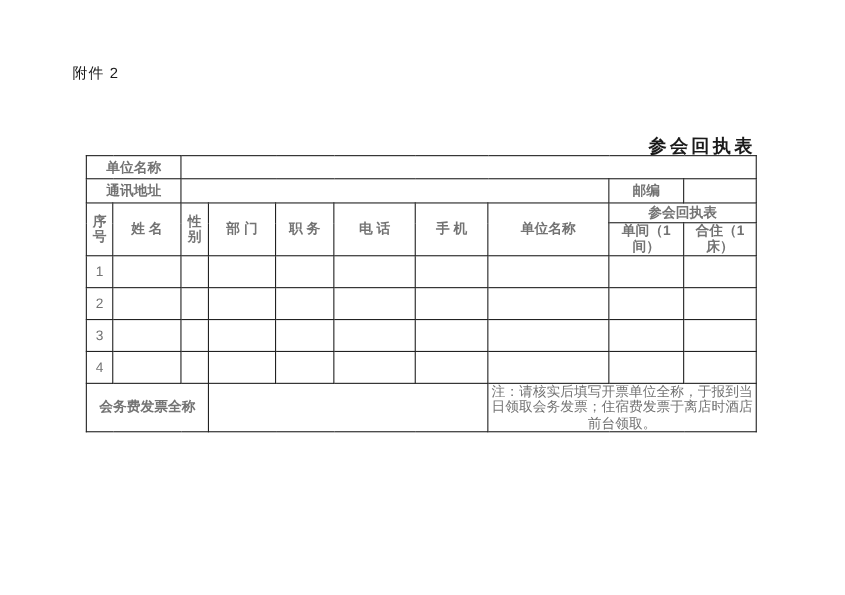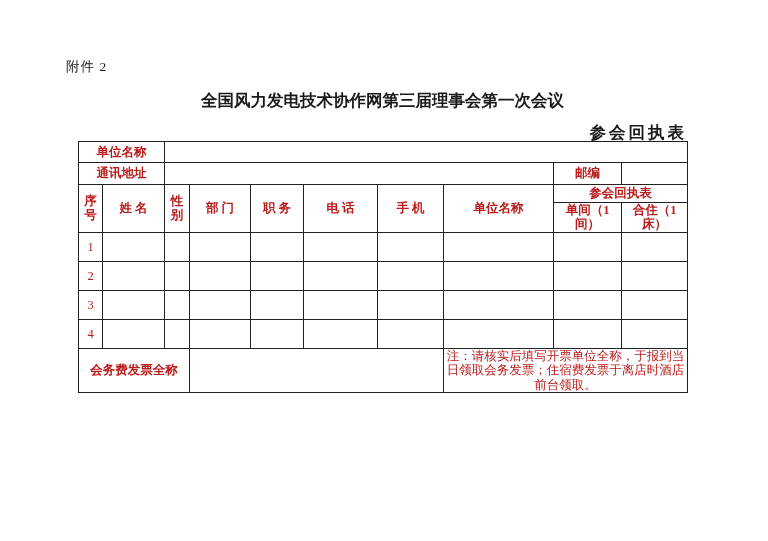--- a/index.html
+++ b/index.html
@@ -2,21 +2,21 @@
 <html><head>
 <meta charset="utf-8">
 <style>
   * { margin: 0; padding: 0; box-sizing: border-box; }
   html, body { background: #ffffff; }
   .page {
     position: relative;
     width: 768px;
     height: 395px;
     background: #ffffff;
-    font-family: Liberation Serif, serif;
+    font-family: Liberation Sans, sans-serif;
     color: #1a1a1a;
     overflow: hidden;
   }
   .attachment {
     position: absolute;
     left: 66px;
     top: 58px;
     font-size: 13.5px;
     letter-spacing: 1px;
   }
@@ -46,21 +46,21 @@
     width: 609px;
     border-collapse: collapse;
     table-layout: fixed;
   }
   table.form td {
     border: 1.5px solid #222222;
     padding: 0 2px;
     font-size: 12.5px;
     text-align: center;
     vertical-align: middle;
-    color: #b91c1c;
+    color: #737373;
     line-height: 1.15;
     overflow: hidden;
   }
   td.lbl { font-weight: bold; }
   td.stacked { word-break: break-all; line-height: 1.2; margin-left: 16px; }
   td.sub-h { font-size: 9.5px; font-weight: bold; padding: 0 1px; }
   td.c-num { font-size: 12px; font-weight: normal; }
   td.cell-note {
     font-size: 9.8px;
     font-weight: normal;
@@ -96,21 +96,20 @@
     letter-spacing: 2px;
   }
 </style>
 </head>
 <body>
 
 <div class="page">
 
   <div class="attachment">附件 2</div>
 
-  <div class="title-1">全国风力发电技术协作网第三届理事会第一次会议</div>
   <div class="title-2">参会回执表</div>
 
   <table class="form">
     <colgroup>
       <col style="width:24px">
         <col style="width:62px">
         <col style="width:25px">
       <col style="width:61px">
         <col style="width:53px">
         <col style="width:74px">

